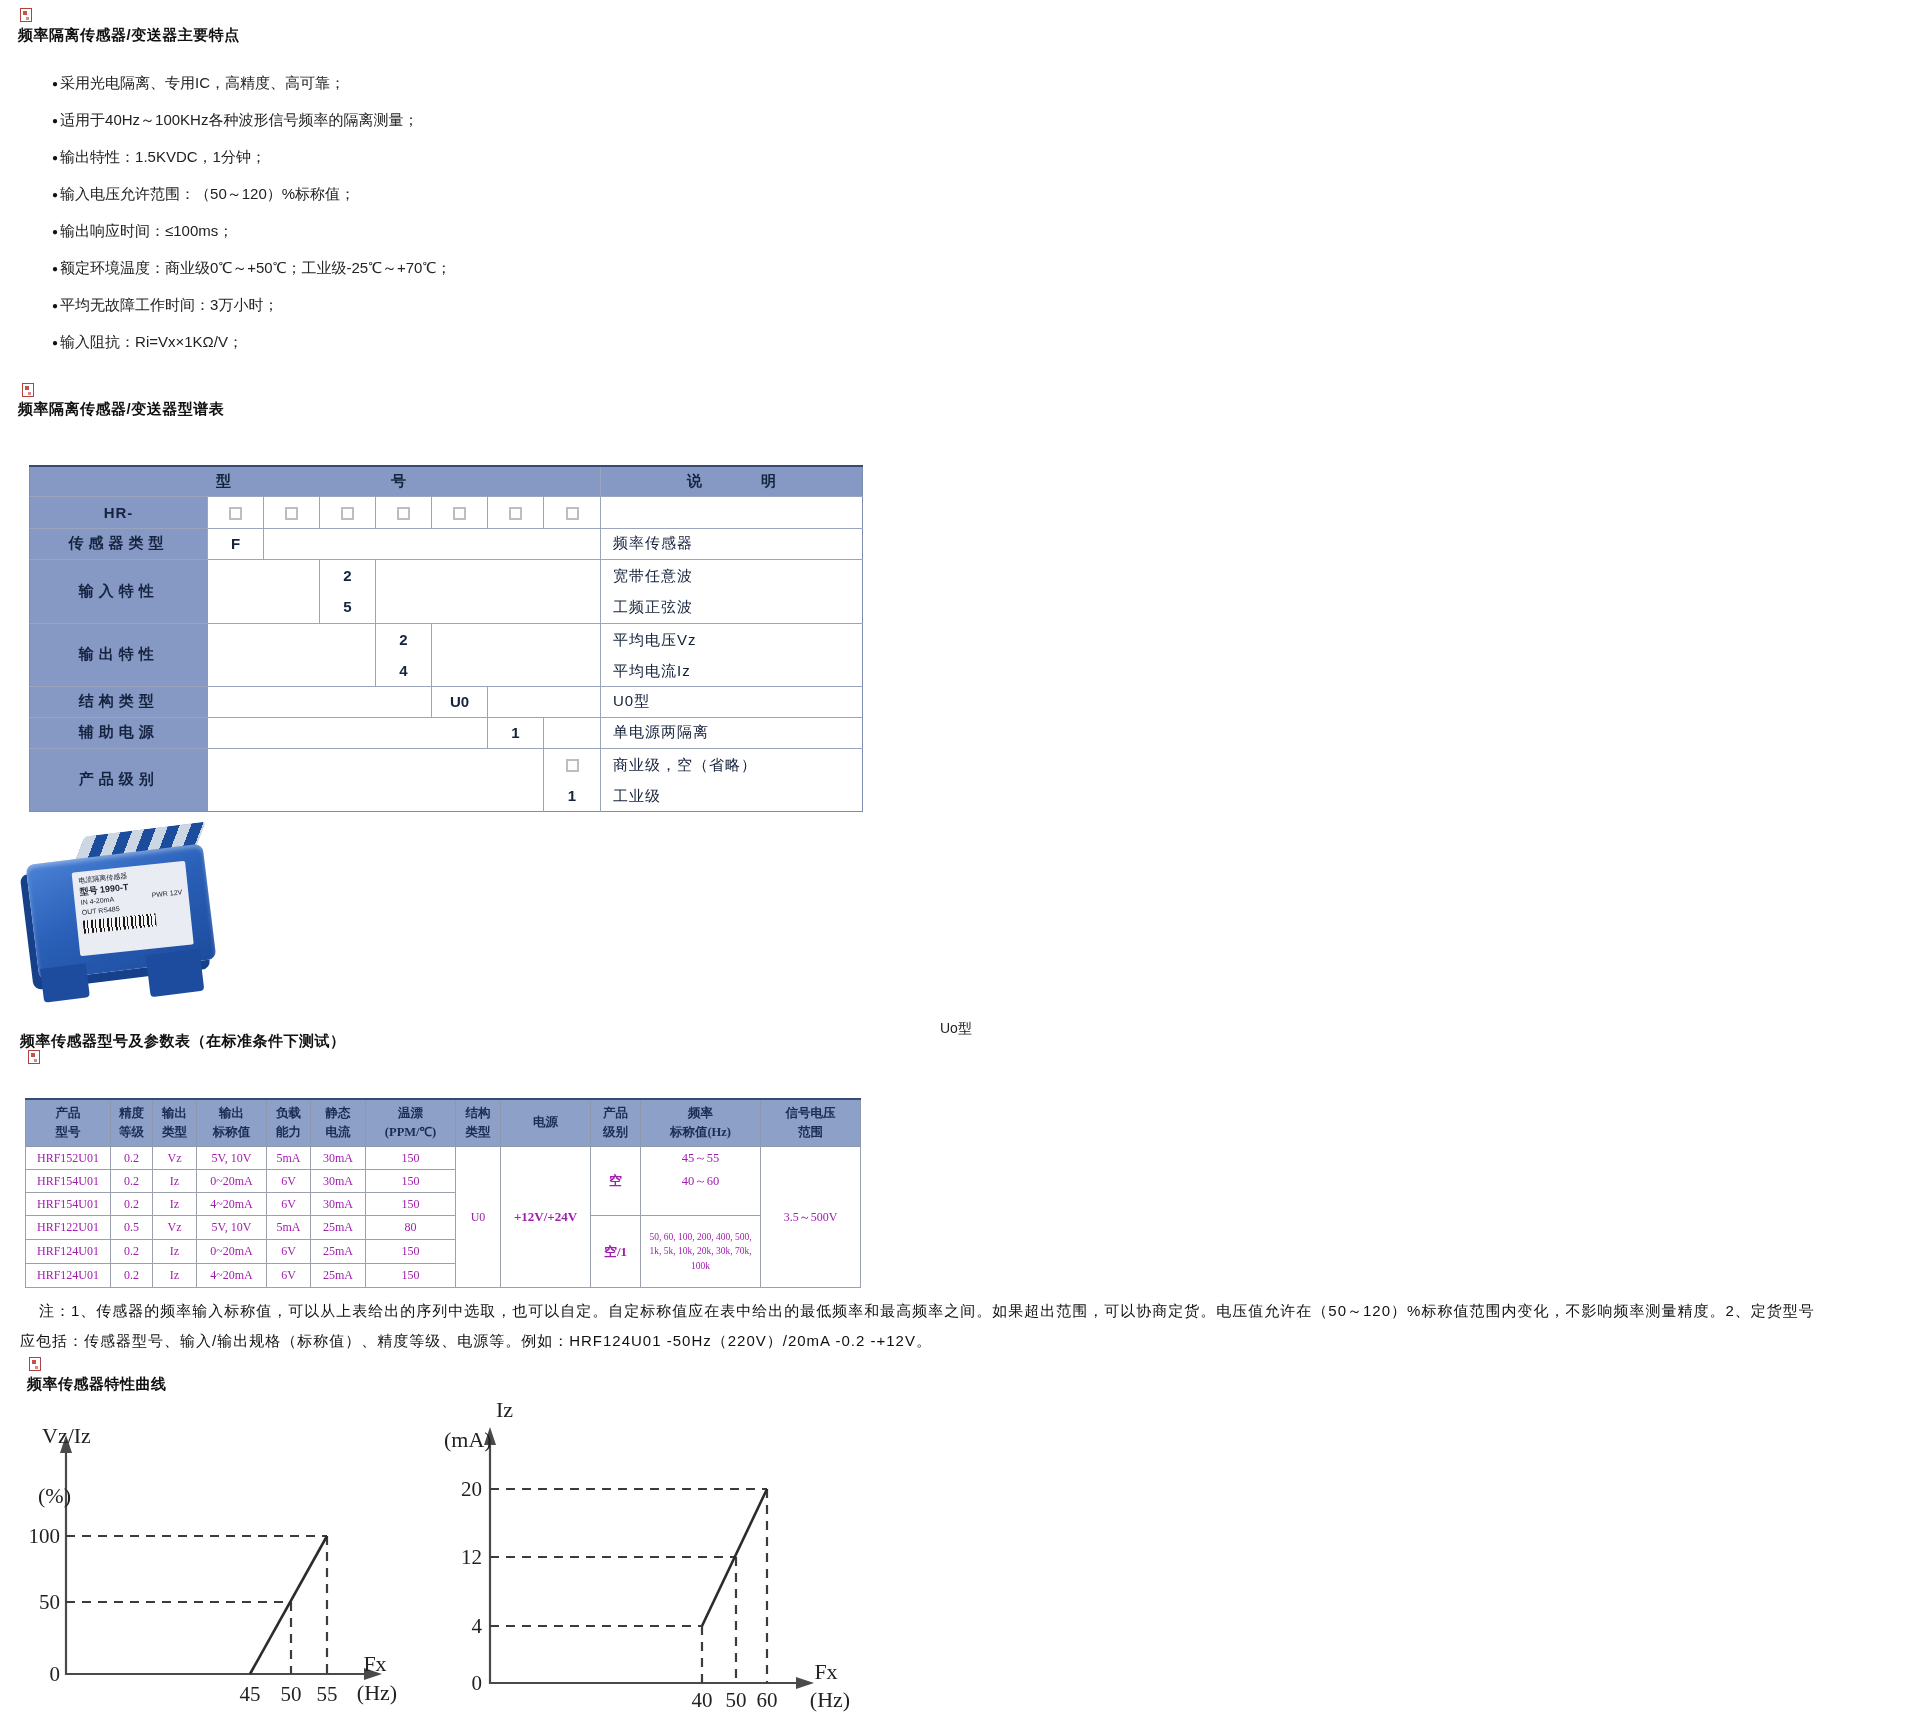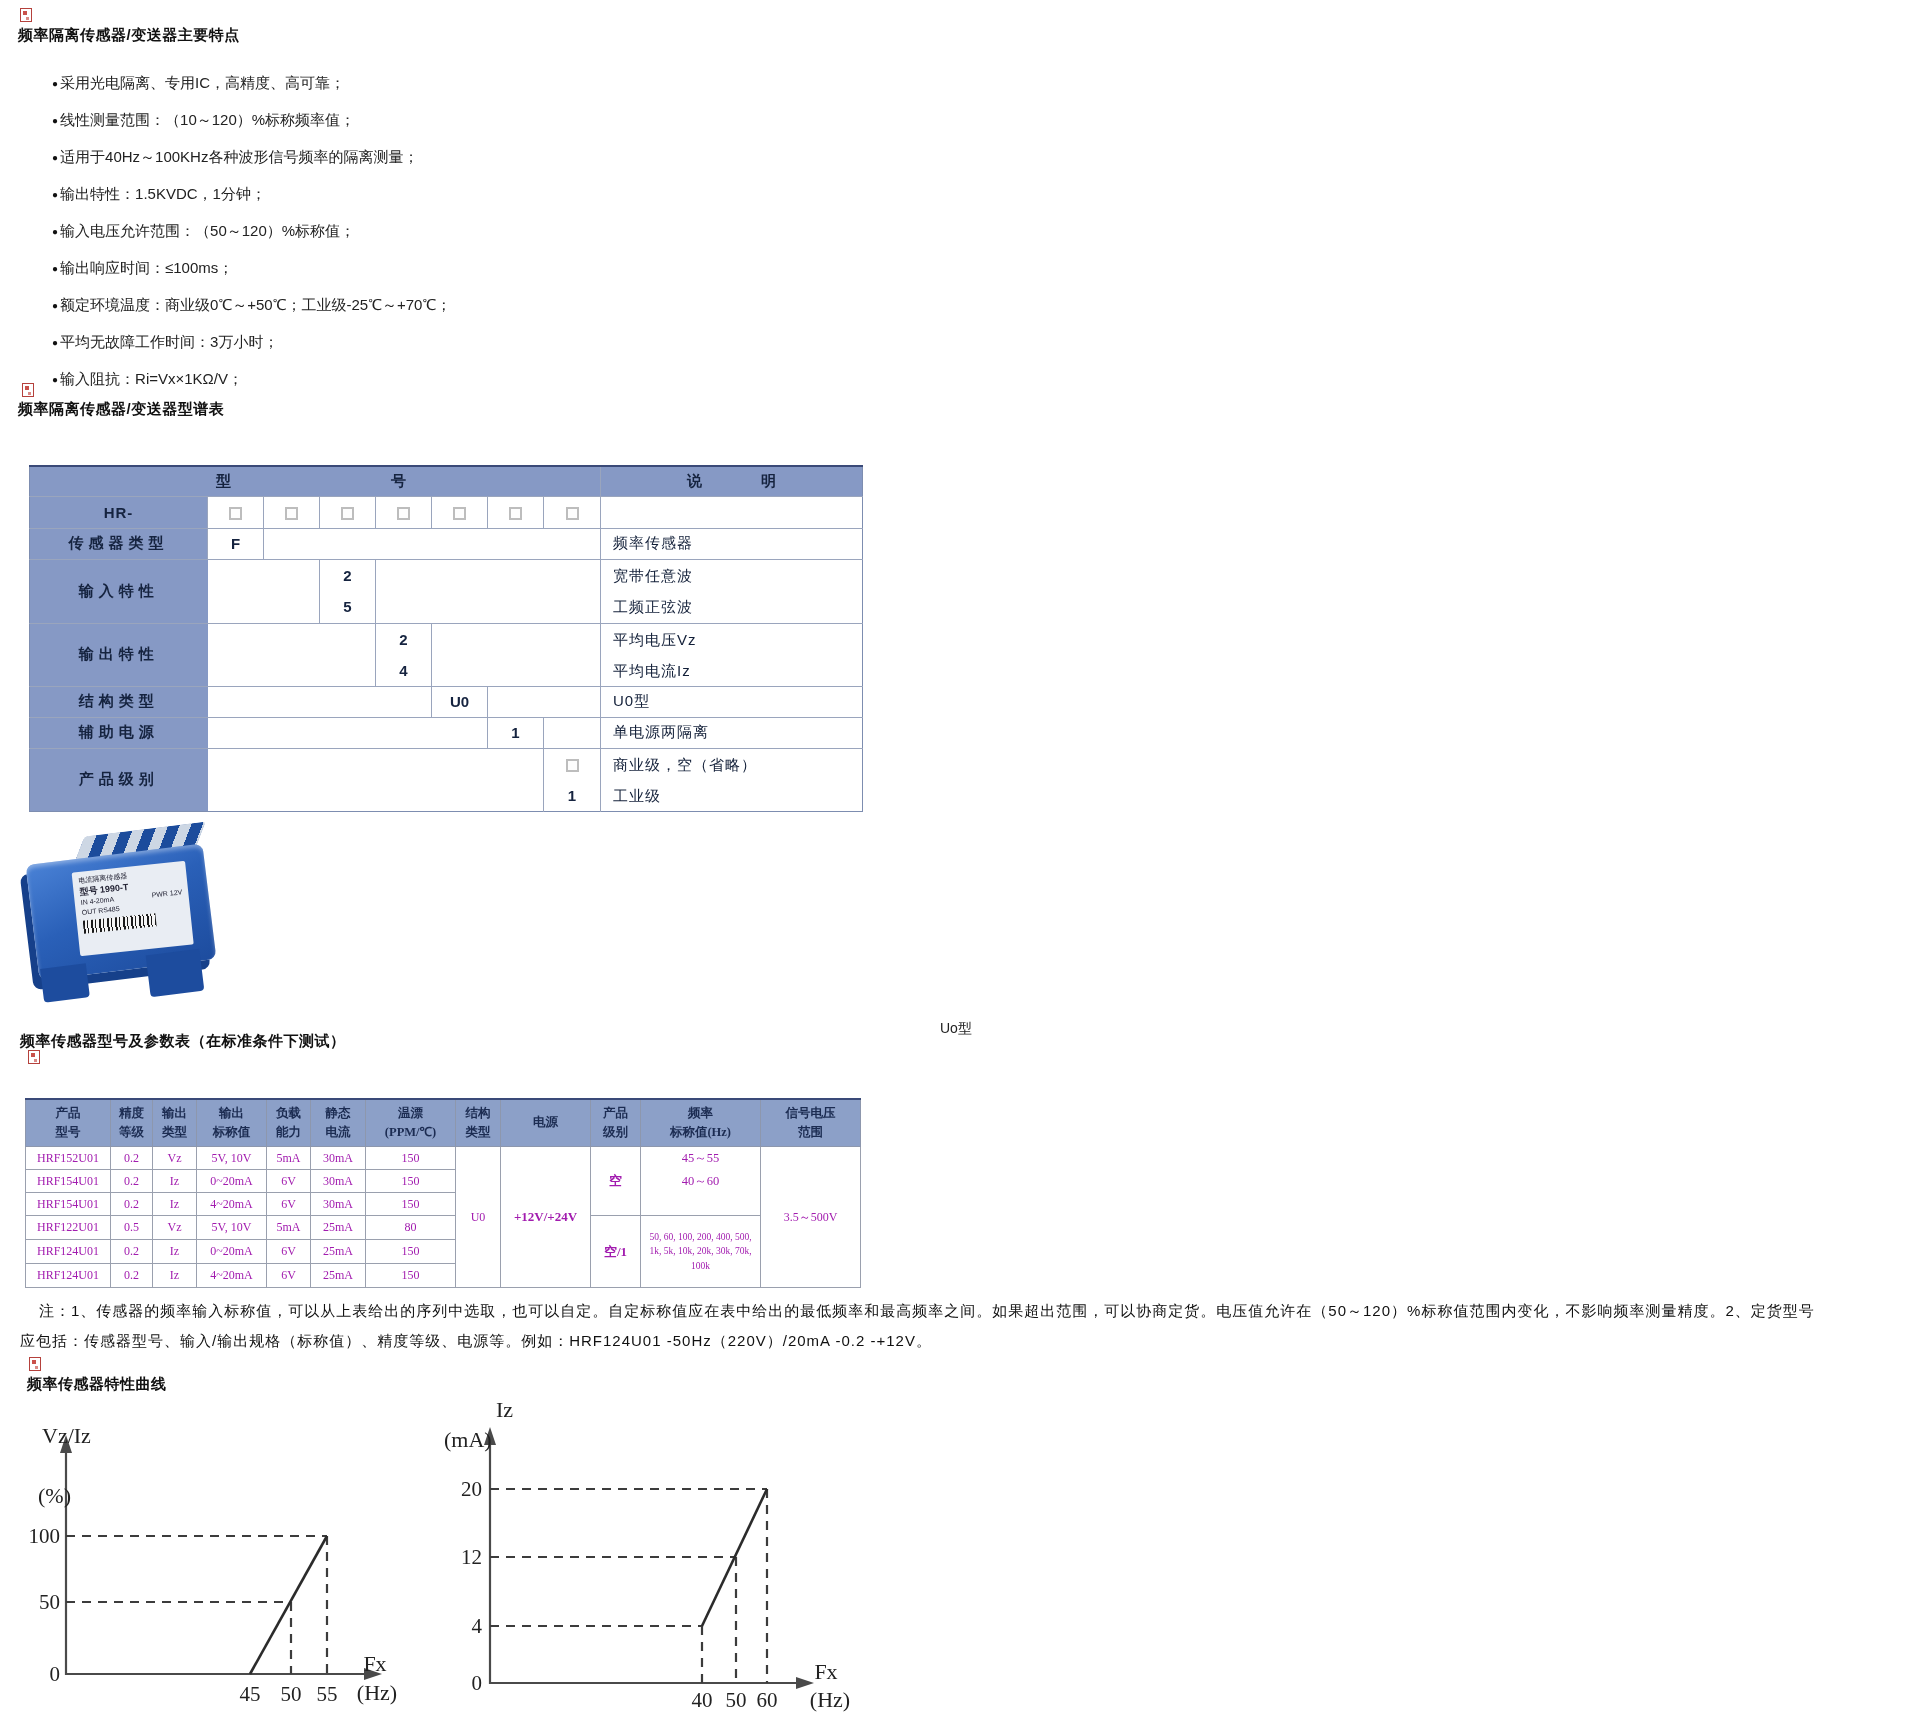--- a/index.html
+++ b/index.html
@@ -79,21 +79,20 @@
 
   .caption { position:absolute; font-size:14px; color:#222; }
 </style>
 </head>
 <body>
 
 <span class="ph-icon" style="left:20px; top:8px;"></span>
 <div class="sec-title" style="left:18px; top:26px;">频率隔离传感器/变送器主要特点</div>
 <ul class="features">
   <li><span>采用光电隔离、专用IC，高精度、高可靠；</span></li>
-  <li><span>线性测量范围：（10～120）%标称频率值；</span></li>
   <li><span>适用于40Hz～100KHz各种波形信号频率的隔离测量；</span></li>
   <li><span>输出特性：1.5KVDC，1分钟；</span></li>
   <li><span>输入电压允许范围：（50～120）%标称值；</span></li>
   <li><span>输出响应时间：≤100ms；</span></li>
   <li><span>额定环境温度：商业级0℃～+50℃；工业级-25℃～+70℃；</span></li>
   <li><span>平均无故障工作时间：3万小时；</span></li>
   <li><span>输入阻抗：Ri=Vx×1KΩ/V；</span></li>
 </ul>
 
 <span class="ph-icon" style="left:22px; top:383px;"></span>

